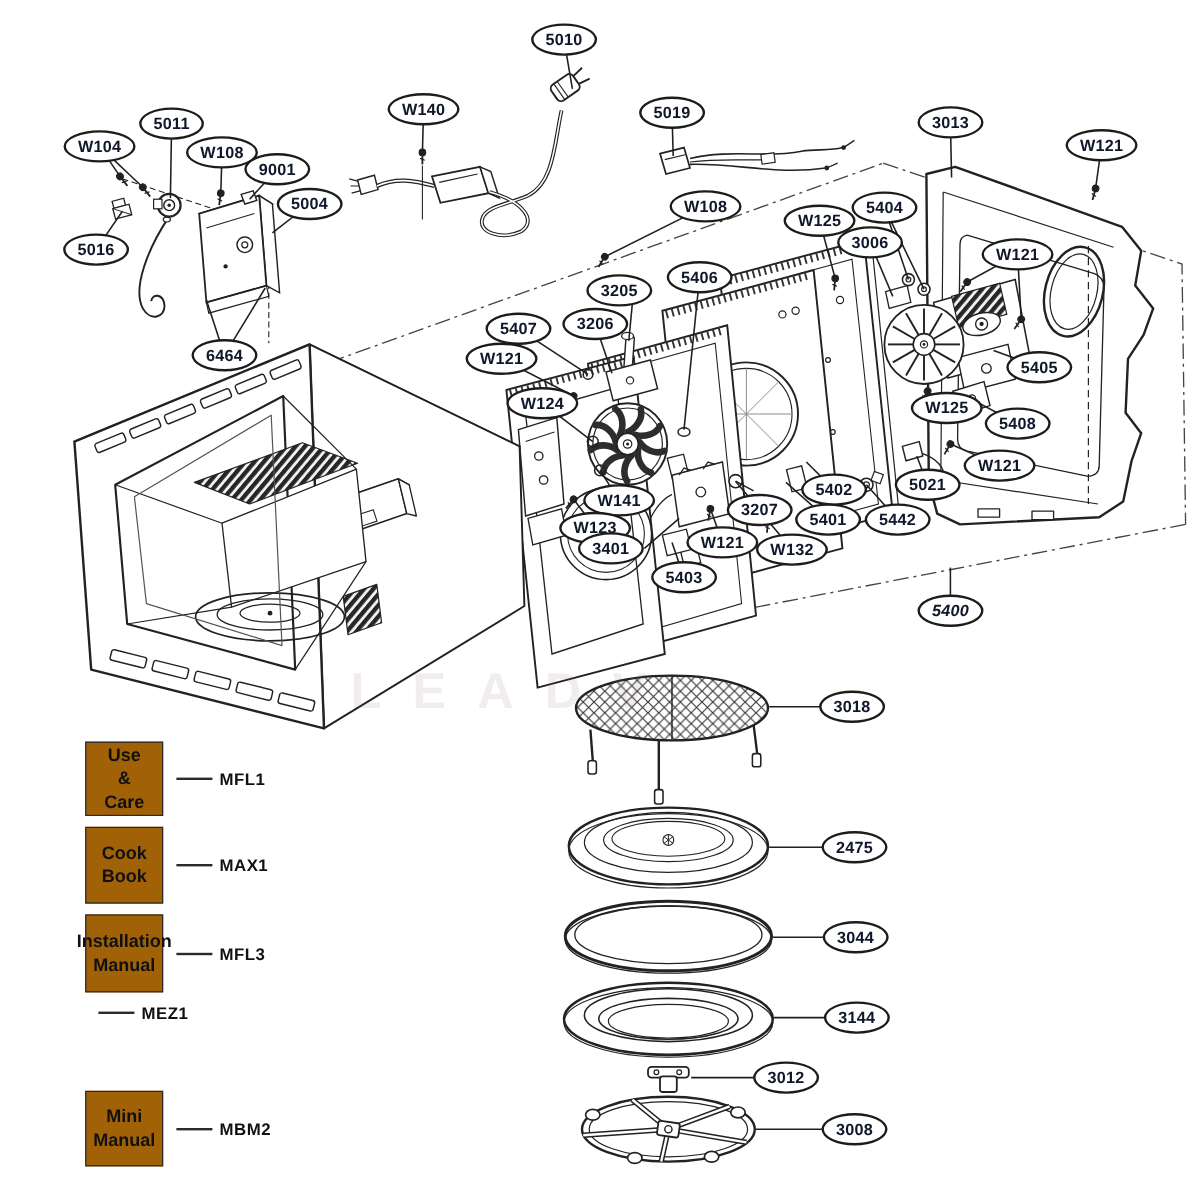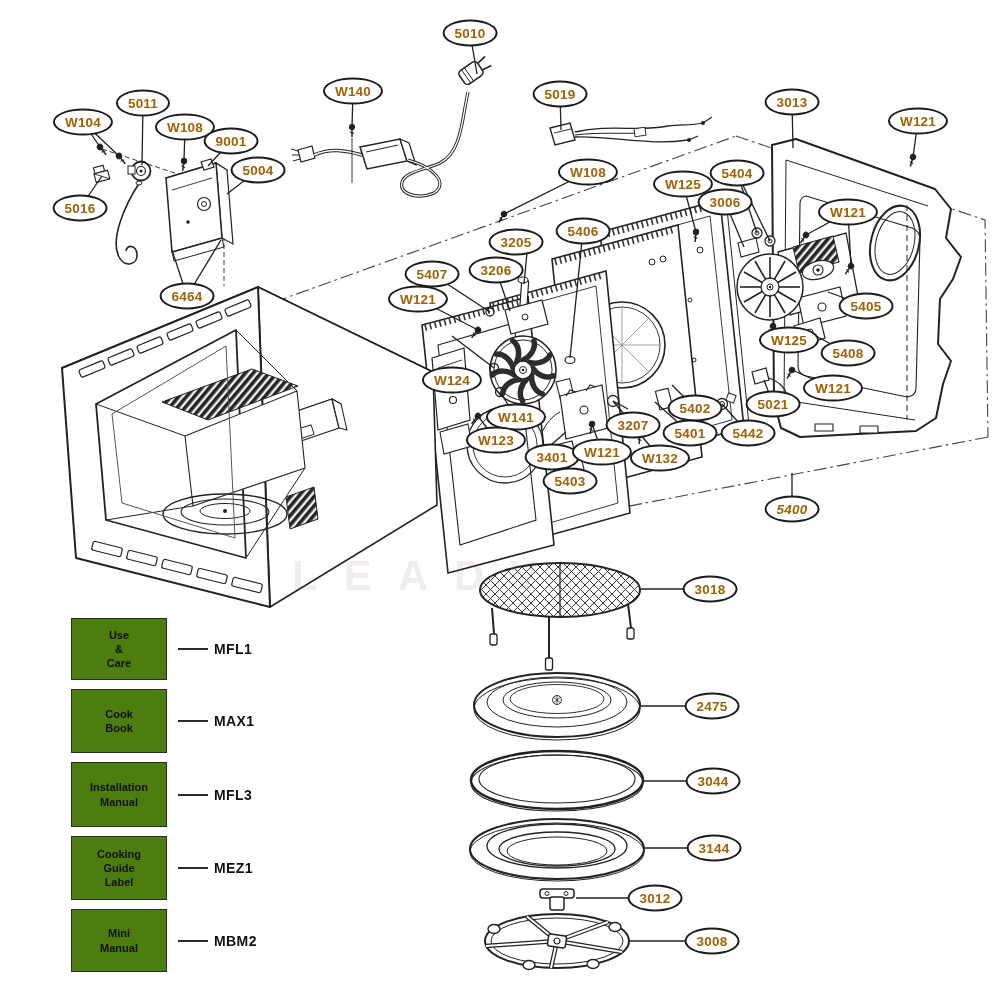--- a/index.html
+++ b/index.html
@@ -4,26 +4,26 @@
 <style>
   html,body{margin:0;padding:0;background:#fff;}
   .stage{position:relative;width:1000px;height:1000px;background:#ffffff;overflow:hidden;
          font-family:"Liberation Sans",sans-serif;}
   svg.art{position:absolute;left:0;top:0;}
   .watermark{position:absolute;left:292px;top:552px;font-size:42px;font-weight:700;
              letter-spacing:26px;color:rgba(150,105,105,0.12);user-select:none;pointer-events:none;}
   .callout{position:absolute;transform:translate(-50%,-50%);background:#fff;
            border:2px solid #1c1c1c;border-radius:50%;min-width:42px;height:27px;
            padding:1px 10px;display:flex;align-items:center;justify-content:center;
-           font-weight:700;font-size:13.5px;color:#a16207;letter-spacing:.2px;
+           font-weight:700;font-size:13.5px;color:#0f172a;letter-spacing:.2px;
            box-sizing:border-box;white-space:nowrap;}
   .manual-row{position:absolute;left:71px;display:flex;align-items:center;}
-  .manual-box{width:96px;border:1.6px solid #2a2a2a;background:#4d7c0f;display:flex;
+  .manual-box{width:65px;border:1.6px solid #2a2a2a;background:#a16207;display:flex;
               align-items:center;justify-content:center;text-align:center;font-weight:700;
-              font-size:11px;line-height:1.3;color:#111;white-space:pre-line;box-sizing:border-box;}
+              font-size:15px;line-height:1.3;color:#111;white-space:pre-line;box-sizing:border-box;}
   .manual-line{width:30px;height:0;border-top:2px solid #2a2a2a;margin:0 6px 0 11px;}
   .manual-code{font-weight:700;font-size:14px;color:#111;letter-spacing:.4px;}
 </style>
 </head>
 <body>
 
 <div class="stage">
 
 <svg class="art" width="1000" height="1000" viewBox="0 0 1000 1000">
   <defs>
@@ -433,32 +433,32 @@
       <div class="callout" style="left: 588px; top: 172px;">W108</div>
       <div class="callout" style="left: 683px; top: 184px;">W125</div>
       <div class="callout" style="left: 737px; top: 173px;">5404</div>
       <div class="callout" style="left: 725px; top: 202px;">3006</div>
       <div class="callout" style="left: 848px; top: 212px;">W121</div>
       <div class="callout" style="left: 516px; top: 242px;">3205</div>
       <div class="callout" style="left: 583px; top: 231px;">5406</div>
       <div class="callout" style="left: 432px; top: 274px;">5407</div>
       <div class="callout" style="left: 496px; top: 270px;">3206</div>
       <div class="callout" style="left: 418px; top: 299px;">W121</div>
-      <div class="callout" style="left: 452px; top: 336px; margin-top: 44px;">W124</div>
+      <div class="callout" style="left: 452px; top: 336px;">W124</div>
       <div class="callout" style="left: 866px; top: 306px;">5405</div>
       <div class="callout" style="left: 789px; top: 340px;">W125</div>
       <div class="callout" style="left: 848px; top: 353px;">5408</div>
       <div class="callout" style="left: 833px; top: 388px;">W121</div>
       <div class="callout" style="left: 773px; top: 404px;">5021</div>
       <div class="callout" style="left: 695px; top: 408px;">5402</div>
       <div class="callout" style="left: 690px; top: 433px;">5401</div>
       <div class="callout" style="left: 748px; top: 433px;">5442</div>
       <div class="callout" style="left: 516px; top: 417px;">W141</div>
       <div class="callout" style="left: 496px; top: 440px;">W123</div>
-      <div class="callout" style="left: 552px; top: 457px; text-align: right;">3401</div>
+      <div class="callout" style="left: 509px; top: 457px; text-align: right;">3401</div>
       <div class="callout" style="left: 602px; top: 452px;">W121</div>
       <div class="callout" style="left: 633px; top: 425px;">3207</div>
       <div class="callout" style="left: 660px; top: 458px;">W132</div>
       <div class="callout" style="left: 570px; top: 481px;">5403</div>
       <div class="callout" style="left: 792px; top: 509px; font-style: italic;">5400</div>
       <div class="callout" style="left: 710px; top: 589px;">3018</div>
       <div class="callout" style="left: 712px; top: 706px;">2475</div>
       <div class="callout" style="left: 713px; top: 781px;">3044</div>
       <div class="callout" style="left: 714px; top: 848px;">3144</div>
       <div class="callout" style="left: 655px; top: 898px;">3012</div>
@@ -479,23 +479,20 @@
     <div class="manual-line"></div>
     <div class="manual-code">MAX1</div>
   </div>
   <div class="manual-row" style="top:762px">
     <div class="manual-box" style="height:65px"><span>Installation
 Manual</span></div>
     <div class="manual-line"></div>
     <div class="manual-code">MFL3</div>
   </div>
   <div class="manual-row" style="top:836px">
-    <div class="manual-box" style="height:64px"><span>Cooking
-Guide
-Label</span></div>
     <div class="manual-line"></div>
     <div class="manual-code">MEZ1</div>
   </div>
   <div class="manual-row" style="top:909px">
     <div class="manual-box" style="height:63px"><span>Mini
 Manual</span></div>
     <div class="manual-line"></div>
     <div class="manual-code">MBM2</div>
   </div>
 </div>

